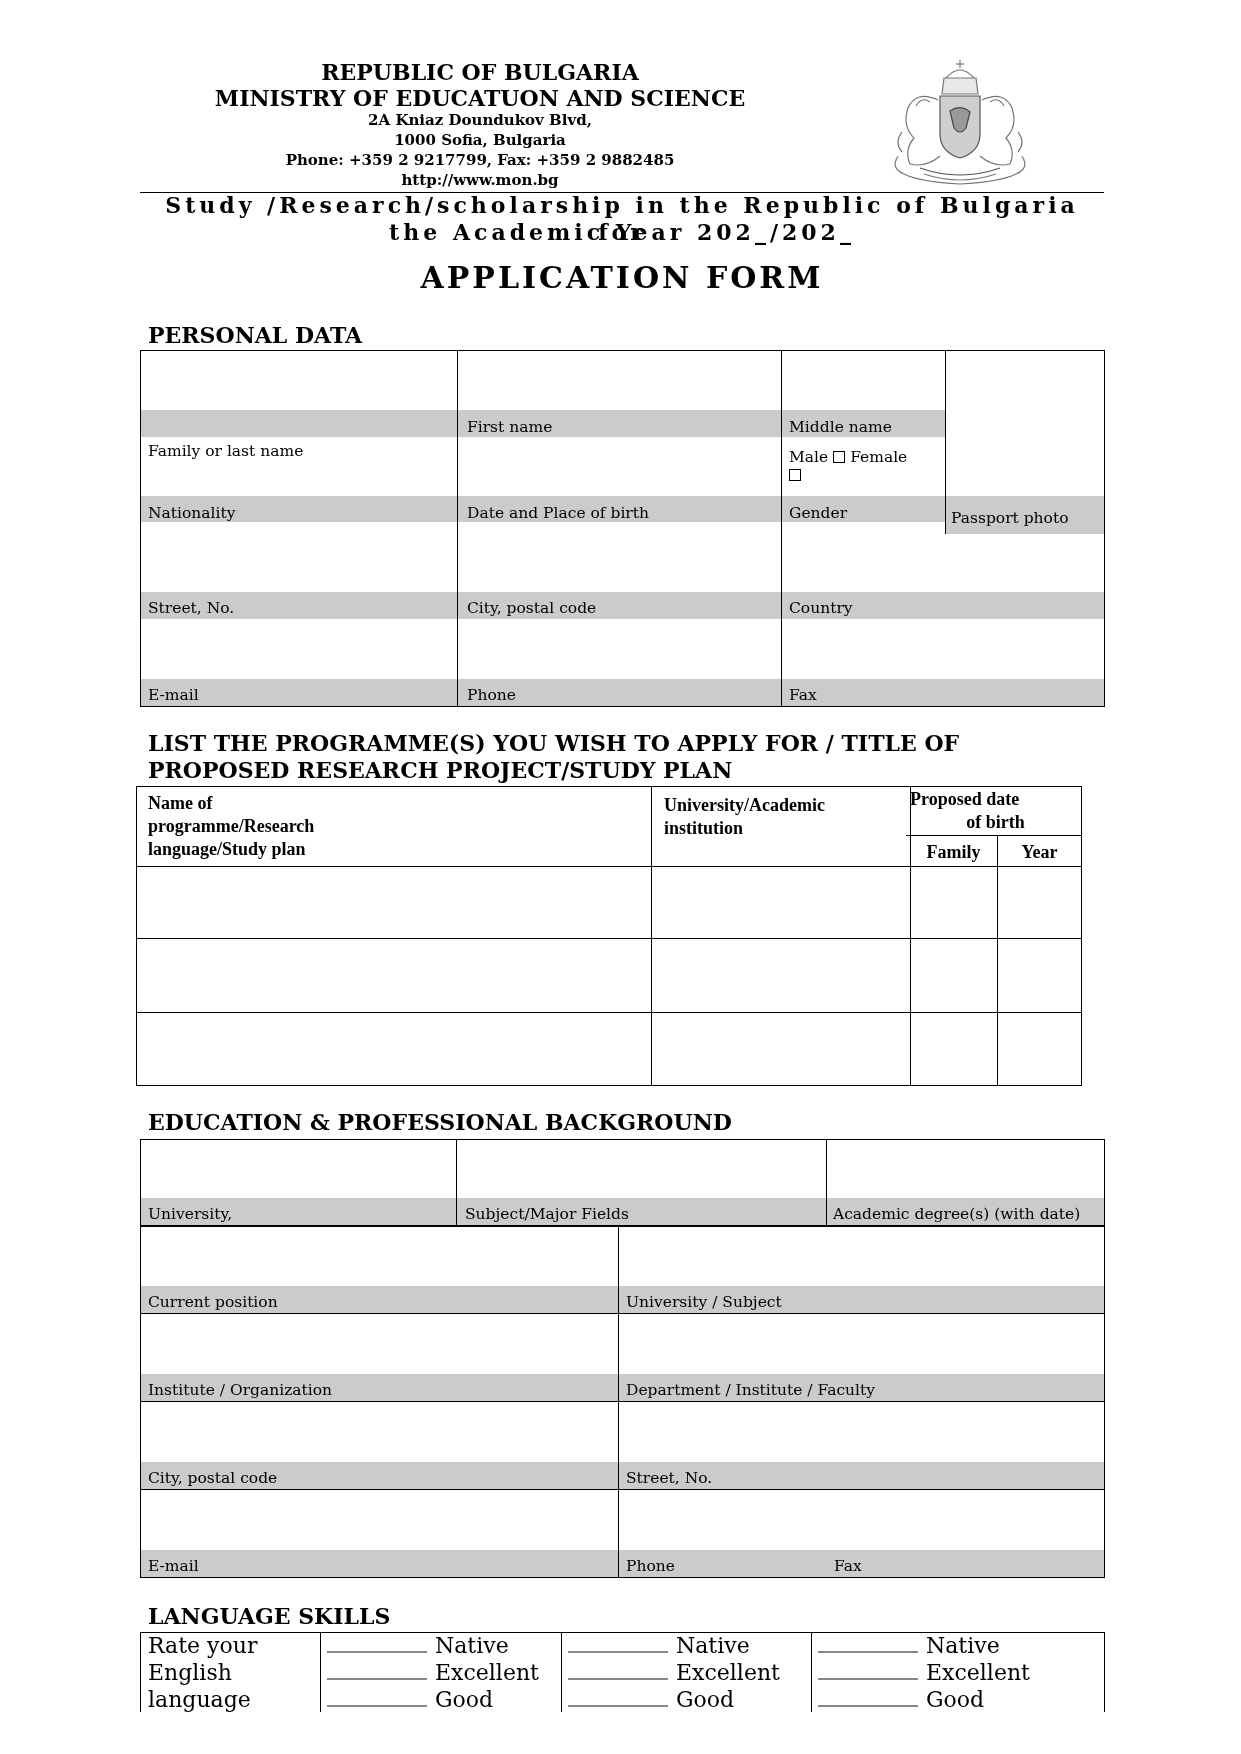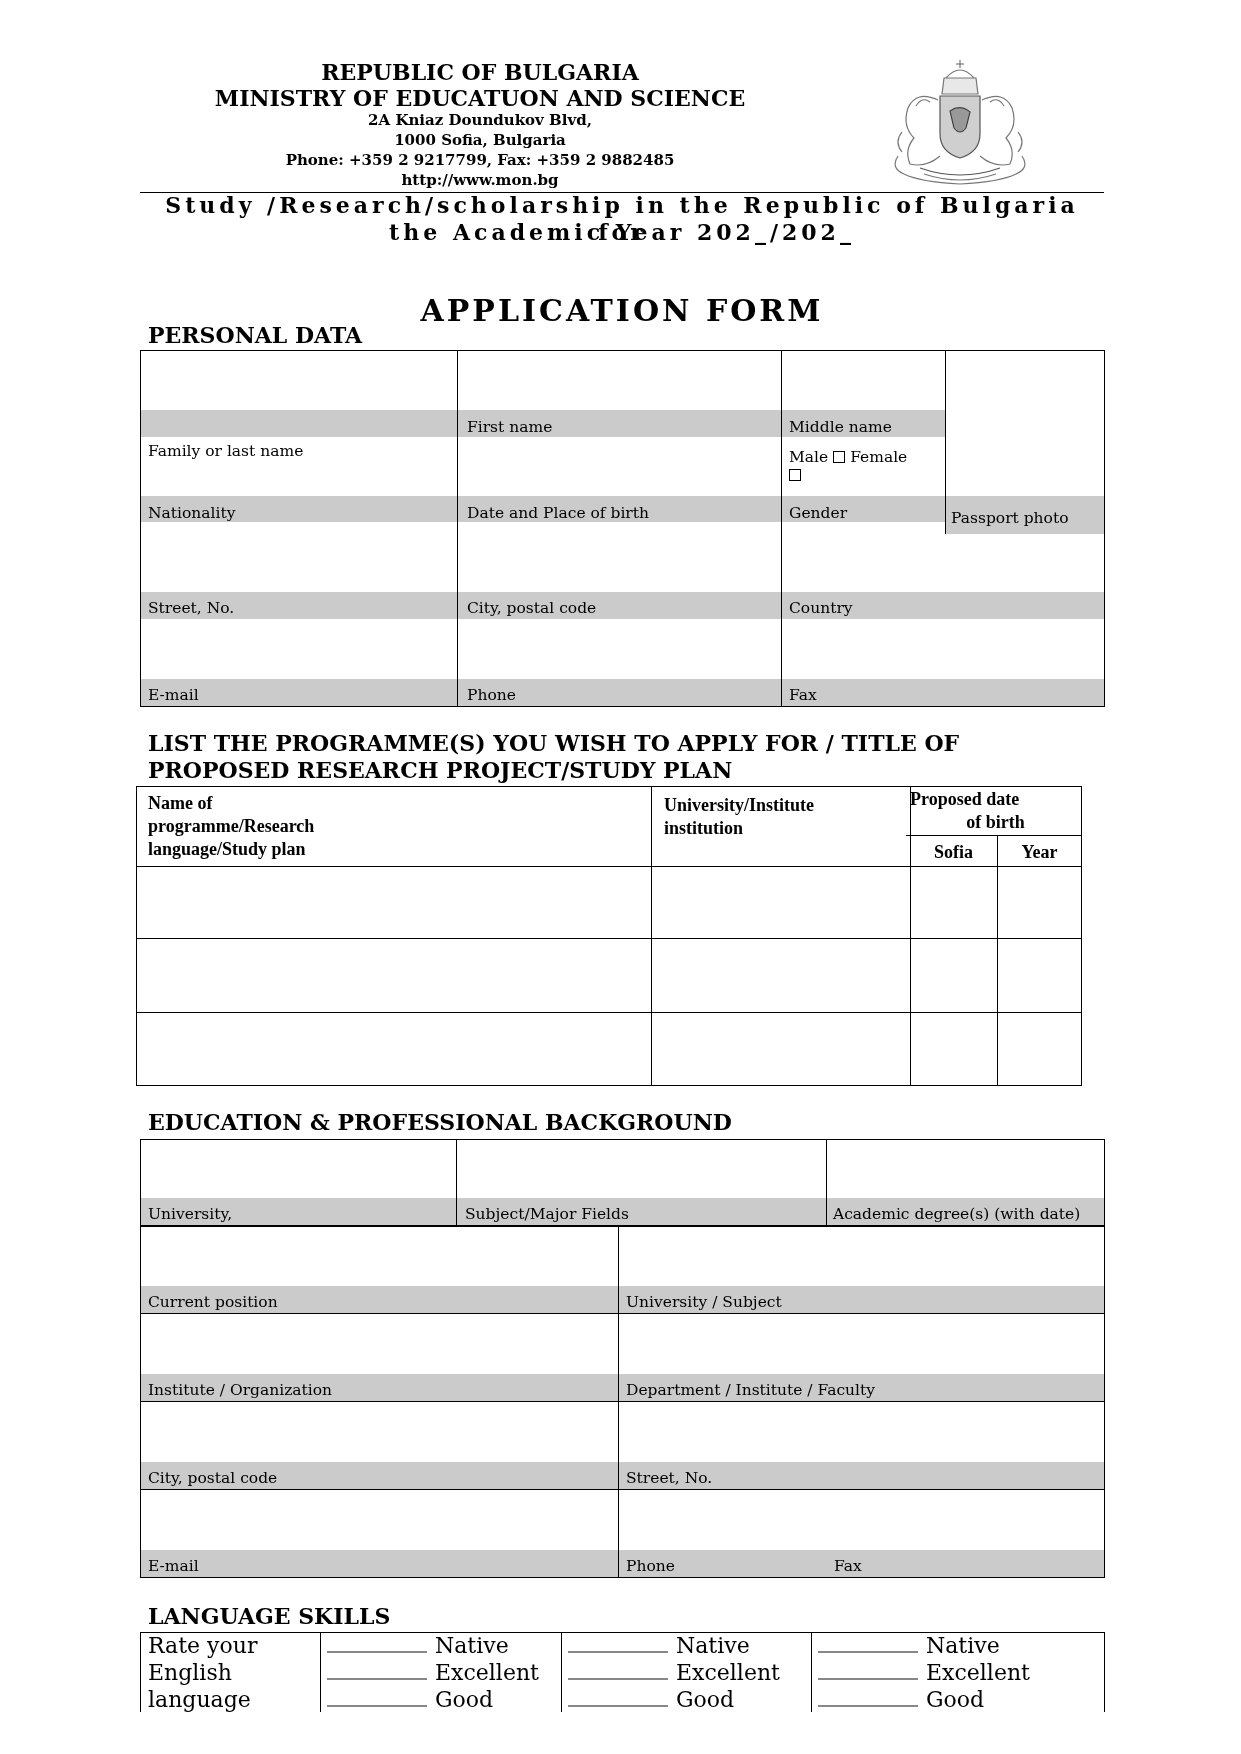--- a/index.html
+++ b/index.html
@@ -5,21 +5,21 @@
   html, body { margin:0; padding:0; background:#fff; }
   body { width:1241px; height:1754px; position:relative; overflow:hidden; color:#000;
          font-family:"DejaVu Serif", serif; }
   .abs { position:absolute; }
   .hdr { left:140px; width:680px; text-align:center; font-weight:bold; line-height:1; }
   .h1 { font-size:22px; }
   .h2 { font-size:15px; }
   .rule { left:140px; top:192px; width:964px; height:0; border-top:1px solid #000; }
   .subtitle { left:140px; width:964px; text-align:center; font-weight:bold; font-size:22px;
               letter-spacing:4px; line-height:27px; }
-  .formtitle { left:140px; width:964px; top:293px; text-align:center; font-weight:bold;
+  .formtitle { left:140px; width:964px; top:260px; text-align:center; font-weight:bold;
                font-size:30px; letter-spacing:3px; }
   .sect { left:148px; font-weight:bold; font-size:22px; line-height:27px; }
   .line { position:absolute; background:#000; }
   .band { position:absolute; background:#cbcbcb; }
   .lbl { position:absolute; font-size:15.5px; line-height:18px; white-space:nowrap; }
   .tnr { font-family:"Liberation Serif", serif; font-weight:bold; font-size:18px; line-height:23px; position:absolute; }
   .field { position:absolute; }
   .lang { position:absolute; font-size:22px; line-height:27px; white-space:nowrap; }
   .blank { display:inline-block; width:100px; border-bottom:2px solid #888; height:18px; margin-right:8px; vertical-align:baseline; }
   .chk { display:inline-block; width:10px; height:10px; border:1.5px solid #000; vertical-align:-1px; }
@@ -131,25 +131,25 @@
   <div class="line" style="left:136px; top:938px; width:946px; height:1px;"></div>
   <div class="line" style="left:136px; top:1012px; width:946px; height:1px;"></div>
   <div class="line" style="left:136px; top:1085px; width:946px; height:1px;"></div>
   <div class="line" style="left:136px; top:786px; width:1px; height:300px;"></div>
   <div class="line" style="left:1081px; top:786px; width:1px; height:300px;"></div>
   <div class="line" style="left:651px; top:786px; width:1px; height:300px;"></div>
   <div class="line" style="left:910px; top:786px; width:1px; height:300px;"></div>
   <div class="line" style="left:997px; top:835px; width:1px; height:251px;"></div>
 
   <div class="tnr" style="left:148px; top:792px;">Name of programme/Research language/Study plan</div>
-  <div class="tnr" style="left:664px; top:794px;">University/Institute</div>
+  <div class="tnr" style="left:664px; top:794px;">University/Academic</div>
   <div class="tnr" style="left:664px; top:817px;">institution</div>
   <div class="tnr" style="left:910px; width:171px; text-align:left; top:788px;">Proposed date</div>
   <div class="tnr" style="left:910px; width:171px; text-align:center; top:811px;">of birth</div>
-  <div class="tnr" style="left:910px; width:87px; text-align:center; top:841px;">Sofia</div>
+  <div class="tnr" style="left:910px; width:87px; text-align:center; top:841px;">Family</div>
   <div class="tnr" style="left:998px; width:83px; text-align:center; top:841px;">Year</div>
 
   <div class="field" style="left:137px; top:867px; width:514px; height:71px;"></div>
   <div class="field" style="left:652px; top:867px; width:258px; height:71px;"></div>
   <div class="field" style="left:911px; top:867px; width:86px; height:71px;"></div>
   <div class="field" style="left:998px; top:867px; width:83px; height:71px;"></div>
   <div class="field" style="left:137px; top:939px; width:514px; height:73px;"></div>
   <div class="field" style="left:652px; top:939px; width:258px; height:73px;"></div>
   <div class="field" style="left:911px; top:939px; width:86px; height:73px;"></div>
   <div class="field" style="left:998px; top:939px; width:83px; height:73px;"></div>

